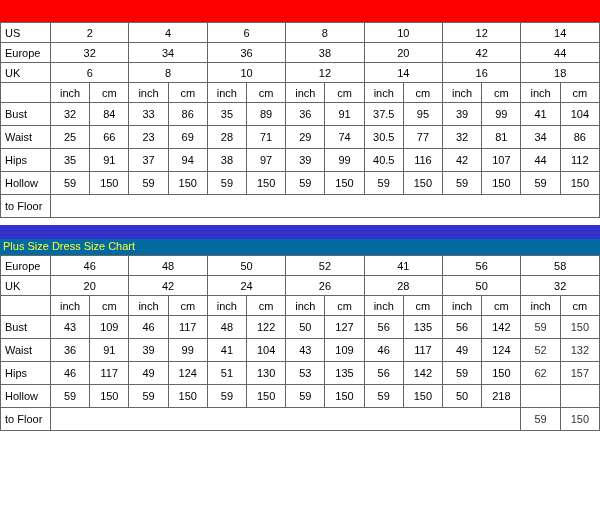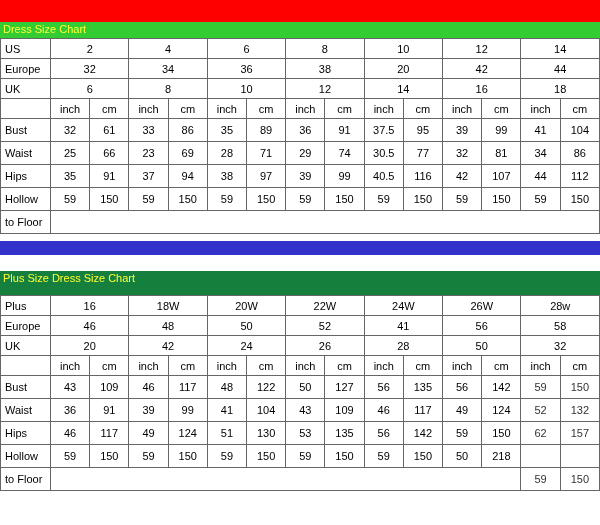--- a/index.html
+++ b/index.html
@@ -10,21 +10,21 @@
     font-size:11px;
     color:#000000;
     overflow:hidden;
   }
   .page{position:relative;width:600px;height:525px;}
 
   .band{width:600px;}
   .band-red{height:22px;background:#ff0000;}
   .band-green{height:16px;background:#33cc33;position:relative;}
   .band-blue{height:14px;background:#3333cc;}
-  .band-magenta{height:24px;background:#15803d;position:relative;margin-top:16px;}
+  .band-magenta{height:16px;background:#0369a1;position:relative;}
 
   .band-title{
     position:absolute;left:3px;top:1px;
     font-size:11px;color:#ffff33;
     font-family:"Liberation Sans", sans-serif;
     white-space:nowrap;
   }
 
   table{
     border-collapse:collapse;
@@ -50,23 +50,20 @@
 
   .lastcell{color:#333333;}
 </style>
 </head>
 <body>
 
 <div class="page">
 
   <div class="band band-red"></div>
 
-  <div class="band band-green">
-    <span class="band-title">Dress Size Chart</span>
-  </div>
 
   <table>
     <colgroup>
       <col class="c0">
         <col class="cv">
         <col class="cv">
         <col class="cv">
         <col class="cv">
         <col class="cv">
         <col class="cv">
@@ -123,21 +120,21 @@
         <td>inch</td>
         <td>cm</td>
         <td>inch</td>
         <td>cm</td>
         <td>inch</td>
         <td>cm</td>
       </tr>
       <tr>
         <td class="lbl tall">Bust</td>
         <td class="tall">32</td>
-        <td class="tall">61</td>
+        <td class="tall">84</td>
         <td class="tall">33</td>
         <td class="tall">86</td>
         <td class="tall">35</td>
         <td class="tall">89</td>
         <td class="tall">36</td>
         <td class="tall">91</td>
         <td class="tall">37.5</td>
         <td class="tall">95</td>
         <td class="tall">39</td>
         <td class="tall">99</td>
@@ -223,30 +220,20 @@
         <col class="cv">
         <col class="cv">
         <col class="cv">
         <col class="cv">
         <col class="cv">
         <col class="cv">
         <col class="cv">
     </colgroup>
     <tbody>
       <tr>
-        <td class="lbl">Plus</td>
-        <td colspan="2">16</td>
-        <td colspan="2">18W</td>
-        <td colspan="2">20W</td>
-        <td colspan="2">22W</td>
-        <td colspan="2">24W</td>
-        <td colspan="2">26W</td>
-        <td colspan="2">28w</td>
-      </tr>
-      <tr>
         <td class="lbl">Europe</td>
         <td colspan="2">46</td>
         <td colspan="2">48</td>
         <td colspan="2">50</td>
         <td colspan="2">52</td>
         <td colspan="2">41</td>
         <td colspan="2">56</td>
         <td colspan="2">58</td>
       </tr>
       <tr>

